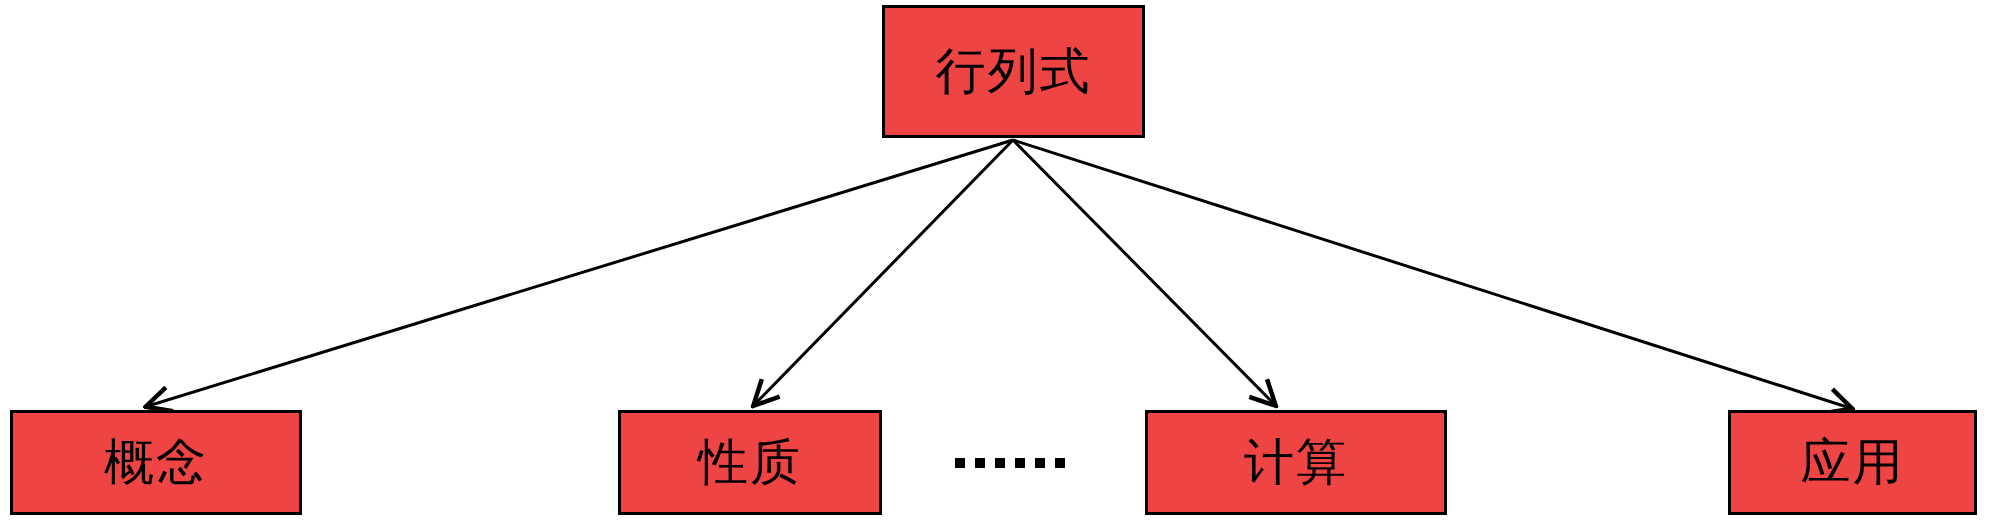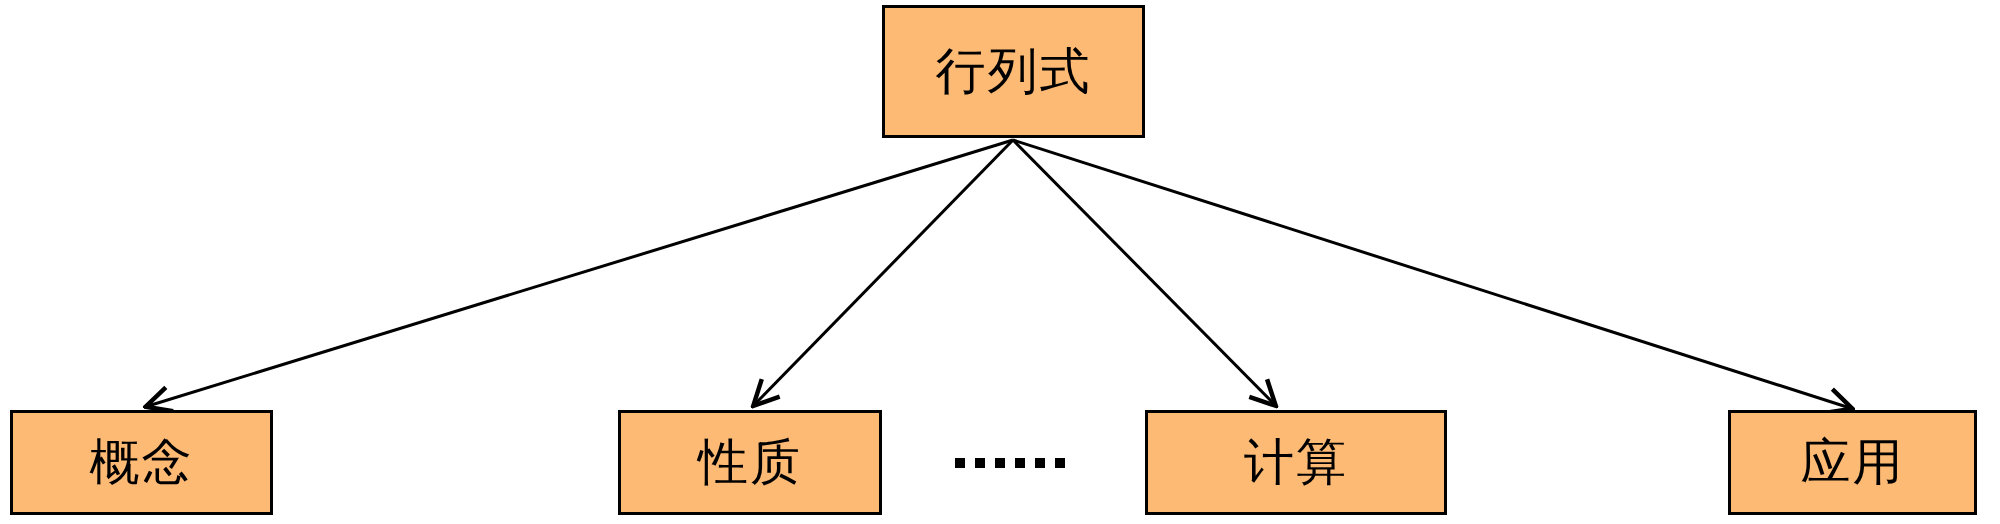--- a/index.html
+++ b/index.html
@@ -12,32 +12,32 @@
     width: 2000px;
     height: 524px;
     background: #ffffff;
     font-family: "DejaVu Sans", "Liberation Sans", sans-serif;
     overflow: hidden;
   }
   .node {
     position: absolute;
     box-sizing: border-box;
     border: 3px solid #000000;
-    background: #fdba74;
+    background: #ef4444;
     display: flex;
     align-items: center;
     justify-content: center;
     font-size: 50px;
     color: #000000;
     letter-spacing: 2px;
     white-space: nowrap;
   }
   .node-root   { left: 882px;  top: 5px;   width: 263px; height: 133px; }
   .node-child  { top: 410px;  height: 105px; }
-  .node-c0 { left: 10px;   width: 263px; }
+  .node-c0 { left: 10px;   width: 292px; }
   .node-c1 { left: 618px;  width: 264px; text-align: center; }
   .node-c2 { left: 1145px; width: 302px; }
   .node-c3 { left: 1728px; width: 249px; }
 
   #arrows {
     position: absolute;
     left: 0; top: 0;
     width: 2000px;
     height: 524px;
     pointer-events: none;

